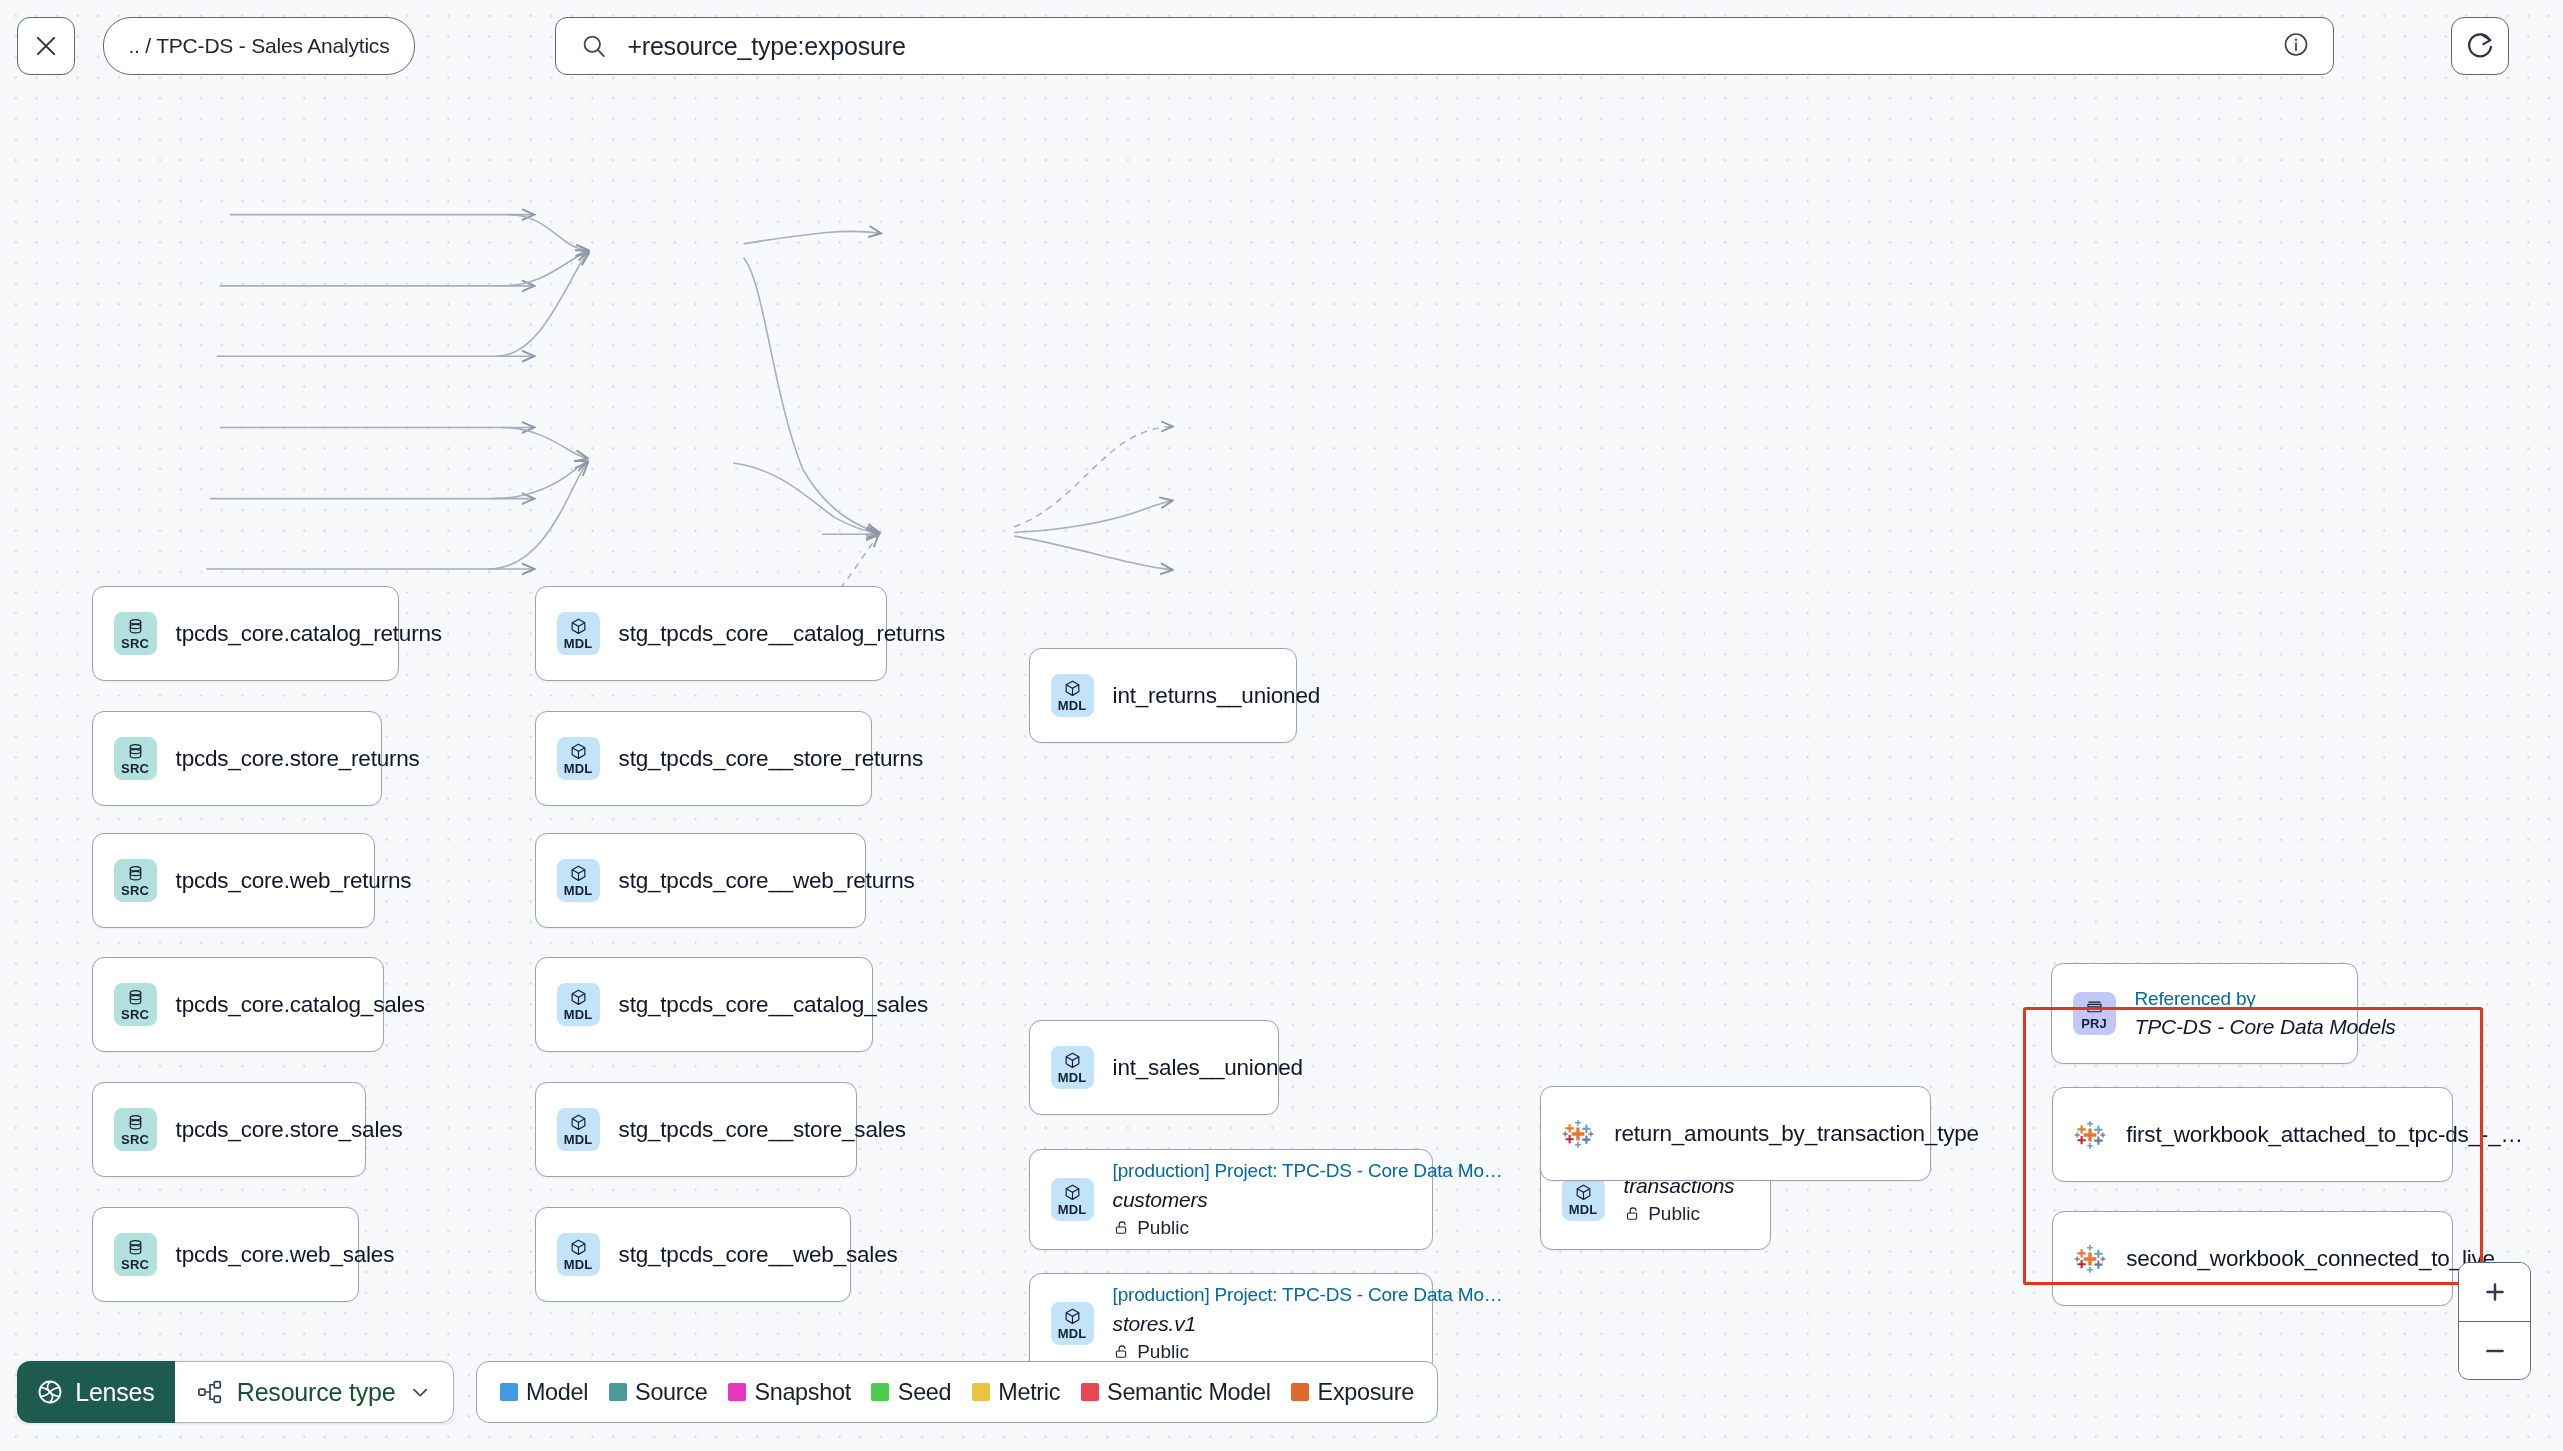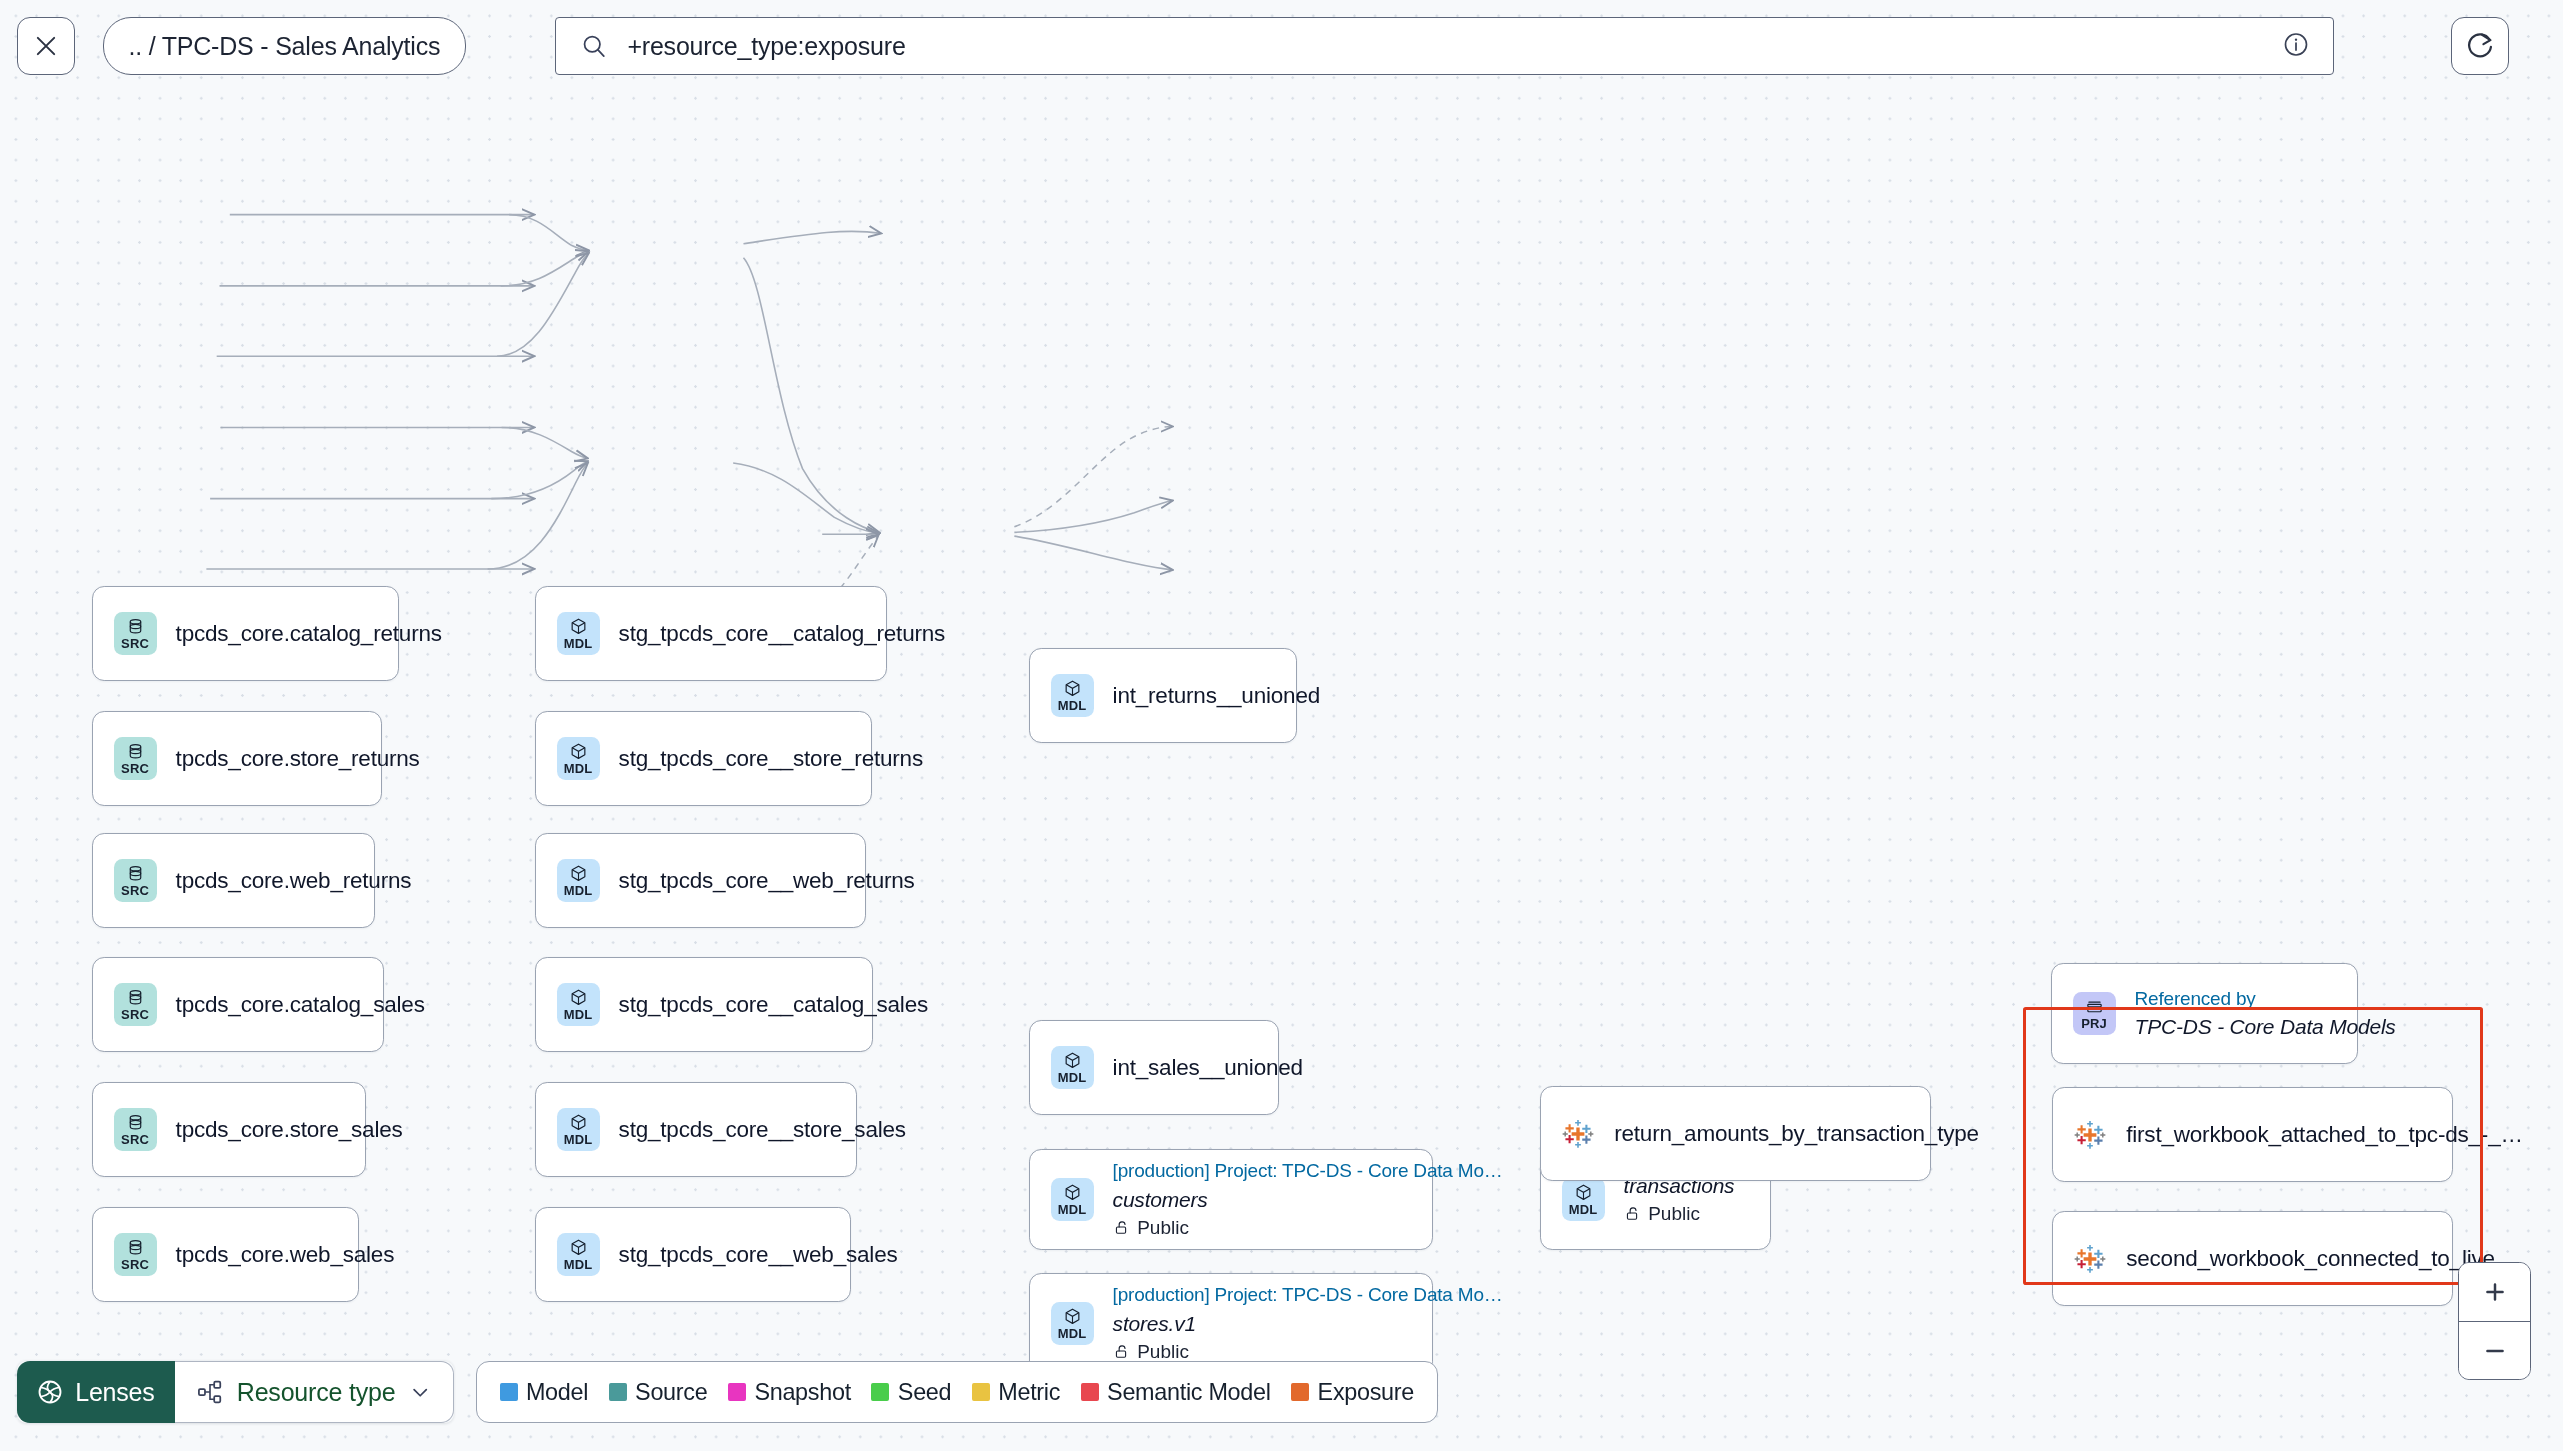--- a/index.html
+++ b/index.html
@@ -27,26 +27,26 @@
     position: absolute;
     background: #ffffff;
     border: 1.9px solid #5c6579;
     border-radius: 13px;
     box-sizing: border-box;
     display: flex; align-items: center; justify-content: center;
   }
   #close-btn { left: 17px; top: 17px; width: 58px; height: 58px; border-radius: 13px; }
   #breadcrumb-btn {
     left: 103px; top: 17px; height: 58px; padding: 0 24.4px;
-    border-radius: 28px; font-size: 25px; color: #1d2433; letter-spacing: -0.2px;
+    border-radius: 28px; font-size: 21px; color: #1d2433; letter-spacing: -0.2px;
     white-space: nowrap;
   }
   #search-bar {
     left: 555px; top: 17px; width: 1779px; height: 58px;
-    border-radius: 4px; justify-content: flex-start; padding: 0 24.4px;
+    border-radius: 12px; justify-content: flex-start; padding: 0 24.4px;
   }
   #search-text {
     font-size: 25px; color: #1b2231; margin-left: 19px; letter-spacing: -0.2px;
   }
   #info-icon-wrap { position: absolute; right: 22.5px; top: 50%; transform: translateY(-50%); }
   #refresh-btn { left: 2451px; top: 17px; width: 58px; height: 58px; border-radius: 13px; }
   #edges { position: absolute; left: 0; top: 0; width: 2563px; height: 1451px; pointer-events: none; }
 
   .node {
     position: absolute;

